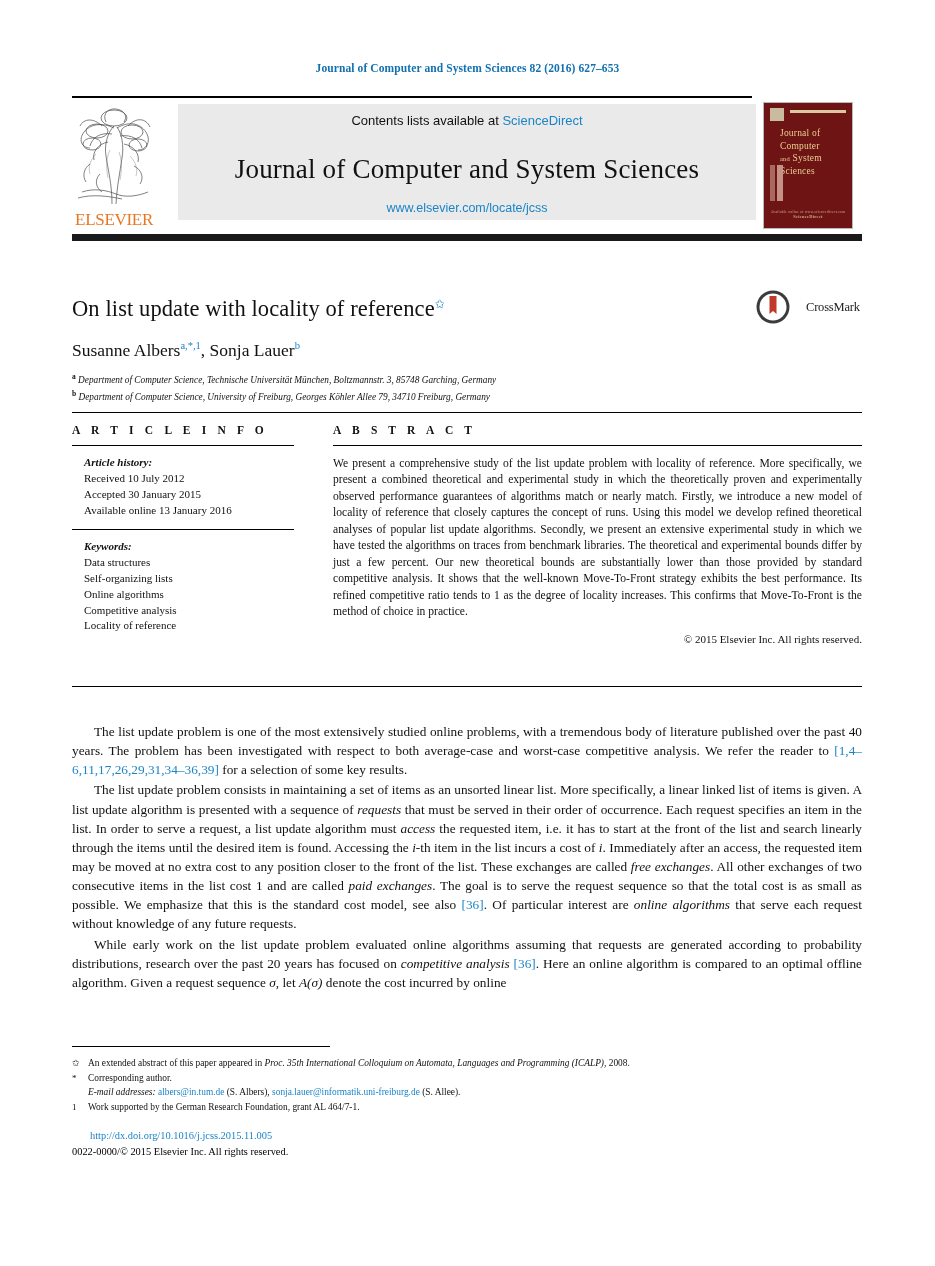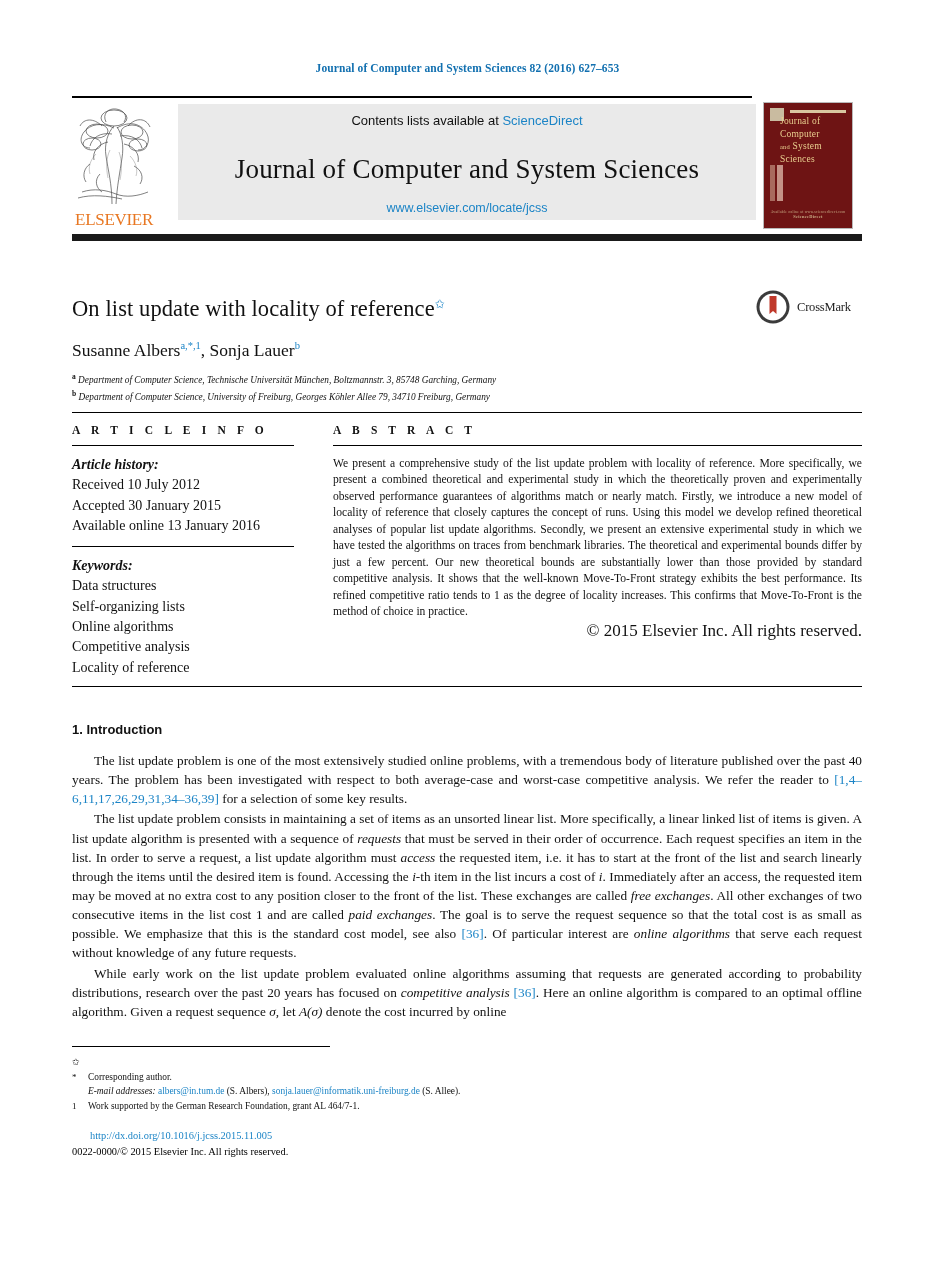--- a/index.html
+++ b/index.html
@@ -138,21 +138,21 @@
   .cover-mini-logo {
     position: absolute;
     top: 5px;
     left: 6px;
     width: 14px;
     height: 13px;
     background: #c9bba0;
   }
   .cover-title {
     position: absolute;
-    top: 12px;
+    top: 24px;
     left: 16px;
     width: 68px;
     font-family: "Liberation Serif", serif;
     font-size: 9.5px;
     line-height: 1.32;
     color: #e9cf8f;
     letter-spacing: 0.2px;
   }
   .cover-title .sm { font-size: 6.5px; }
   .cover-bars {
@@ -219,21 +219,21 @@
   .crossmark {
     position: absolute;
     top: 287px;
     left: 755px;
     width: 110px;
     height: 40px;
     display: flex;
     align-items: center;
   }
   .crossmark-label {
-    margin-left: 6px;
+    margin-left: 15px;
     font-family: "Liberation Serif", serif;
     font-size: 12.5px;
     color: #222;
     letter-spacing: -0.2px;
   }
 
   
   .rule-info-top {
     position: absolute;
     top: 412px;
@@ -262,43 +262,45 @@
     color: #111;
   }
   .head-rule {
     margin-top: 9px;
     width: 100%;
     height: 1px;
     background: #000;
   }
   .info-group {
     margin-top: 9px;
-    font-size: 14px;
+    font-size: 11px;
     line-height: 1.45;
     color: #111;
+    margin-left: 12px;
   }
   .info-group .lbl {
     font-style: italic;
     font-weight: bold;
   }
   .info-divider {
     margin-top: 10px;
     width: 100%;
     height: 1px;
     background: #000;
   }
   .abstract-text {
     margin-top: 10px;
     font-size: 11.6px;
     line-height: 1.42;
     text-align: justify;
     color: #111;
   }
   .abstract-copy {
-    font-size: 17px;
+    margin-top: 12px;
+    font-size: 11px;
     text-align: right;
     color: #111;
   }
   .rule-abs-bottom {
     position: absolute;
     top: 686px;
     left: 72px;
     width: 790px;
     height: 1px;
     background: #000;
@@ -487,33 +489,33 @@
   <div class="abs-col">
     <div class="section-head">A B S T R A C T</div>
     <div class="head-rule"></div>
     <div class="abstract-text">We present a comprehensive study of the list update problem with locality of reference. More specifically, we present a combined theoretical and experimental study in which the theoretically proven and experimentally observed performance guarantees of algorithms match or nearly match. Firstly, we introduce a new model of locality of reference that closely captures the concept of runs. Using this model we develop refined theoretical analyses of popular list update algorithms. Secondly, we present an extensive experimental study in which we have tested the algorithms on traces from benchmark libraries. The theoretical and experimental bounds differ by just a few percent. Our new theoretical bounds are substantially lower than those provided by standard competitive analysis. It shows that the well-known Move-To-Front strategy exhibits the best performance. Its refined competitive ratio tends to 1 as the degree of locality increases. This confirms that Move-To-Front is the method of choice in practice.</div>
     <div class="abstract-copy">© 2015 Elsevier Inc. All rights reserved.</div>
   </div>
 
   <div class="rule-abs-bottom"></div>
 
   <div class="body-col">
-    <h2 class="sec-title">1. Introduction</h2>
 
     <p class="para"><span>The list update problem is one of the most extensively studied online problems, with a tremendous body of literature published over the past 40 years. The problem has been investigated with respect to both average-case and worst-case competitive analysis. We refer the reader to </span><span class="lnk">[1,4–6,11,17,26,29,31,34–36,39]</span><span> for a selection of some key results.</span></p>
 
     <p class="para"><span>The list update problem consists in maintaining a set of items as an unsorted linear list. More specifically, a linear linked list of items is given. A list update algorithm is presented with a sequence of </span><span class="it">requests</span><span> that must be served in their order of occurrence. Each request specifies an item in the list. In order to serve a request, a list update algorithm must </span><span class="it">access</span><span> the requested item, i.e. it has to start at the front of the list and search linearly through the items until the desired item is found. Accessing the </span><span class="it">i</span><span>-th item in the list incurs a cost of </span><span class="it">i</span><span>. Immediately after an access, the requested item may be moved at no extra cost to any position closer to the front of the list. These exchanges are called </span><span class="it">free exchanges</span><span>. All other exchanges of two consecutive items in the list cost 1 and are called </span><span class="it">paid exchanges</span><span>. The goal is to serve the request sequence so that the total cost is as small as possible. We emphasize that this is the standard cost model, see also </span><span class="lnk">[36]</span><span>. Of particular interest are </span><span class="it">online algorithms</span><span> that serve each request without knowledge of any future requests.</span></p>
 
     <p class="para"><span>While early work on the list update problem evaluated online algorithms assuming that requests are generated according to probability distributions, research over the past 20 years has focused on </span><span class="it">competitive analysis</span><span> </span><span class="lnk">[36]</span><span>. Here an online algorithm is compared to an optimal offline algorithm. Given a request sequence </span><span class="it">σ</span><span>, let </span><span class="it">A(σ)</span><span> denote the cost incurred by online</span></p>
   </div>
 
   <div class="foot-rule"></div>
   <div class="footnotes">
     <div class="fn-row">
       <span class="fn-mark">✩</span>
+      <span><span>An extended abstract of this paper appeared in </span><span class="fn-italic">Proc. 35th International Colloquium on Automata, Languages and Programming (ICALP)</span><span>, 2008.</span></span>
     </div>
     <div class="fn-row">
       <span class="fn-mark">*</span>
       <span>Corresponding author.</span>
     </div>
     <div class="fn-sub"><span class="fn-italic">E-mail addresses:</span> <span class="lnk">albers@in.tum.de</span><span> (S. Albers), </span><span class="lnk">sonja.lauer@informatik.uni-freiburg.de</span><span> (S. Allee).</span></div>
     <div class="fn-row">
       <span class="fn-mark">1</span>
       <span>Work supported by the German Research Foundation, grant AL 464/7-1.</span>
     </div>

